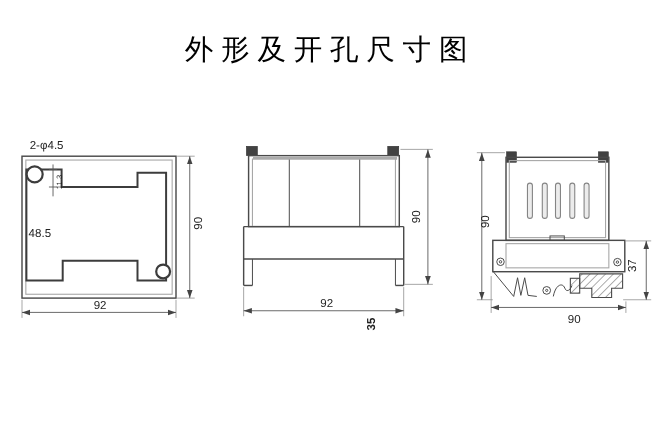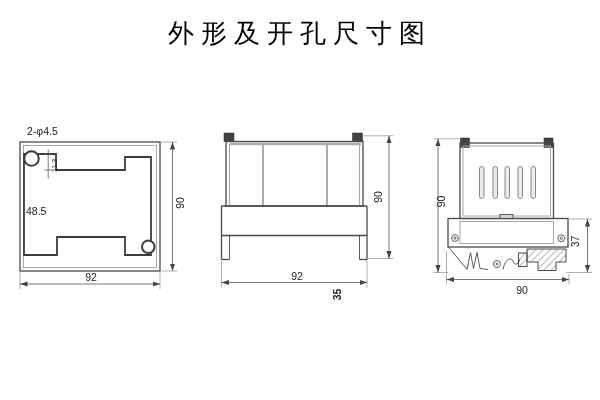--- a/index.html
+++ b/index.html
@@ -1,18 +1,18 @@
 <!DOCTYPE html>
 <html><head>
 <meta charset="utf-8">
 <style>
   html,body{margin:0;padding:0;background:#fff;}
   .page{position:relative;width:600px;height:400px;background:#ffffff;overflow:hidden;
         font-family:"Liberation Sans",sans-serif;}
-  .title{position:absolute;top:16px;left:0;width:100%;text-align:center;
+  .title{position:absolute;top:28px;left:0;width:100%;text-align:center;
          font-family:"Liberation Serif","DejaVu Serif",serif;
          font-size:26px;letter-spacing:7px;color:#000;font-weight:500;}
   svg{position:absolute;left:0;top:0;}
   .main{stroke:#4a4a4a;stroke-width:1.3;fill:none;}
   .thin{stroke:#4a4a4a;stroke-width:0.9;fill:none;}
   .lite{stroke:#a7a7a7;stroke-width:1;fill:none;}
   .cut{stroke:#3c3c3c;stroke-width:1.8;fill:none;}
   .hole{stroke:#3c3c3c;stroke-width:2;fill:#ffffff;}
   .dim{stroke:#555;stroke-width:0.8;fill:none;}
   .ext{stroke:#8d8d8d;stroke-width:0.7;fill:none;}

